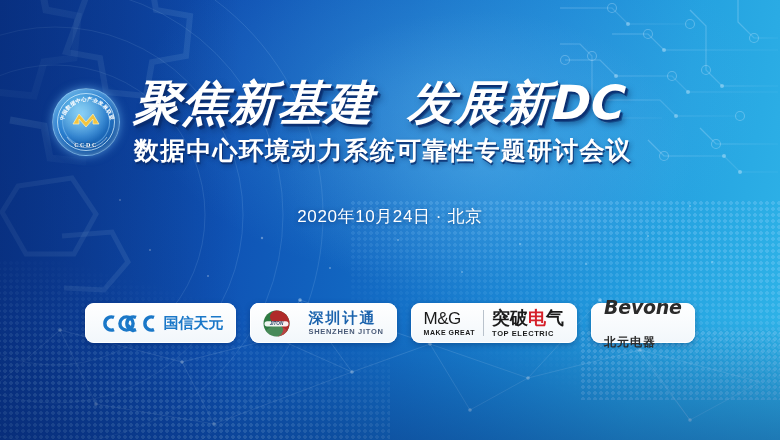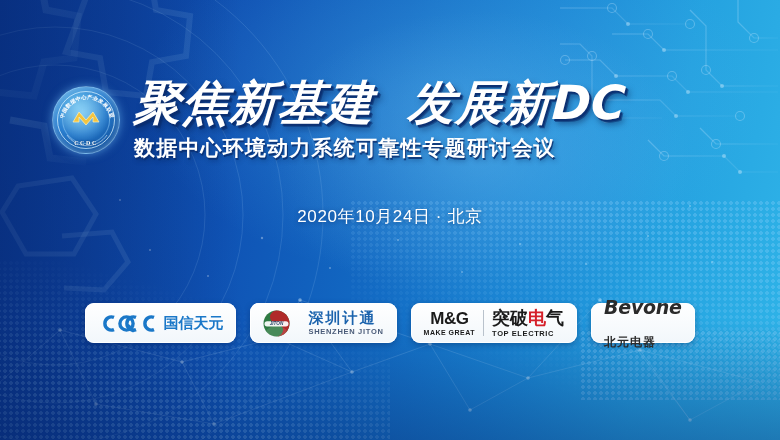--- a/index.html
+++ b/index.html
@@ -122,21 +122,21 @@
     text-shadow:
        2px 2px 0 rgba(10,45,110,.85),
        3px 3px 0 rgba(10,45,110,.55),
        4px 5px 6px rgba(5,30,80,.5);
   }
   .title-main .gap { display:inline-block; width:34px; }
   .title-main .latin { font-family:"DejaVu Sans",sans-serif; letter-spacing:0px; }
 
   .title-sub {
     margin-top:6px;
-    font-size:21px;
+    font-size:25px;
     font-weight:800;
     color:#ffffff;
     letter-spacing:1.2px;
     white-space:nowrap;
     text-shadow:
        1px 2px 0 rgba(10,45,110,.8),
        2px 3px 5px rgba(5,30,80,.45);
   }
 
   .date-line {
@@ -181,21 +181,21 @@
     font-size:15px; font-weight:800; color:#1b63ad; letter-spacing:2px;
   }
   .jiton-en {
     margin-top:3px;
     font-size:7.5px; font-weight:700; color:#4a5b78; letter-spacing:.7px;
   }
 
   
   .mg-wrap { display:flex; align-items:center; gap:8px; }
   .mg-left { line-height:1; text-align:left; }
-  .mg-top { font-size:17px; font-weight:700; color:#1a1a1a; letter-spacing:-.5px;text-align:center; }
+  .mg-top { font-size:17px; font-weight:400; color:#1a1a1a; letter-spacing:-.5px; }
   .mg-bot { margin-top:2px; font-size:7px; font-weight:700; color:#1a1a1a; letter-spacing:.5px; }
   .mg-divider { width:1px; height:26px; background:#b9c2cc; }
   .mg-right { line-height:1; text-align:left; }
   .mg-cn { font-size:18px; font-weight:900; color:#1a1a1a; letter-spacing:0px; }
   .mg-cn .red { color:#d5202a; }
   .mg-en { margin-top:3px; font-size:7.5px; font-weight:700; color:#1a1a1a; letter-spacing:.6px; }
 
   
   .bev-wrap { text-align:left; line-height:1; }
   .bev-en {

